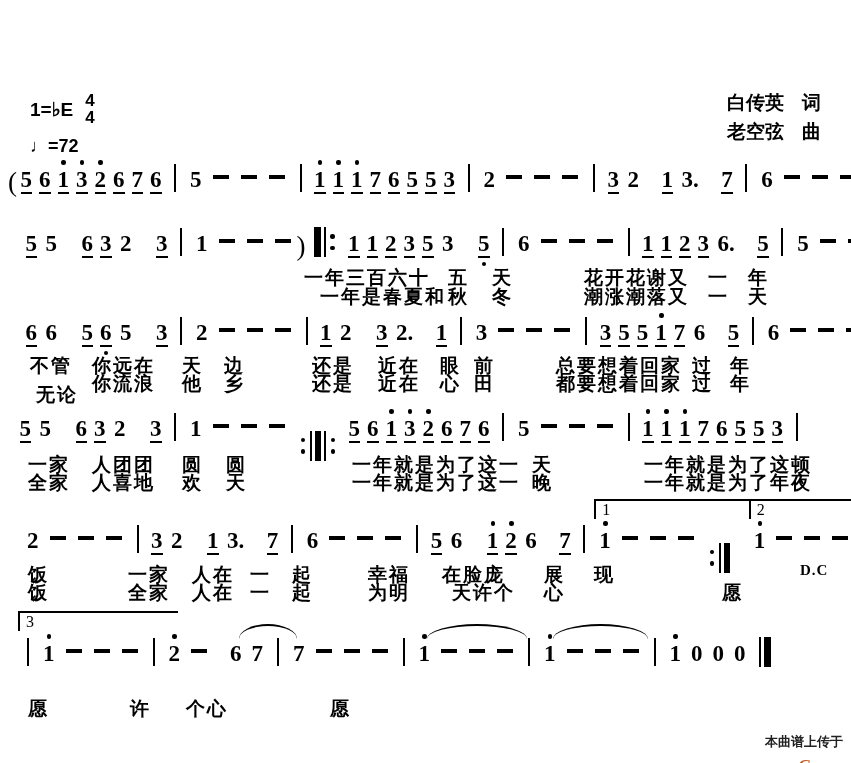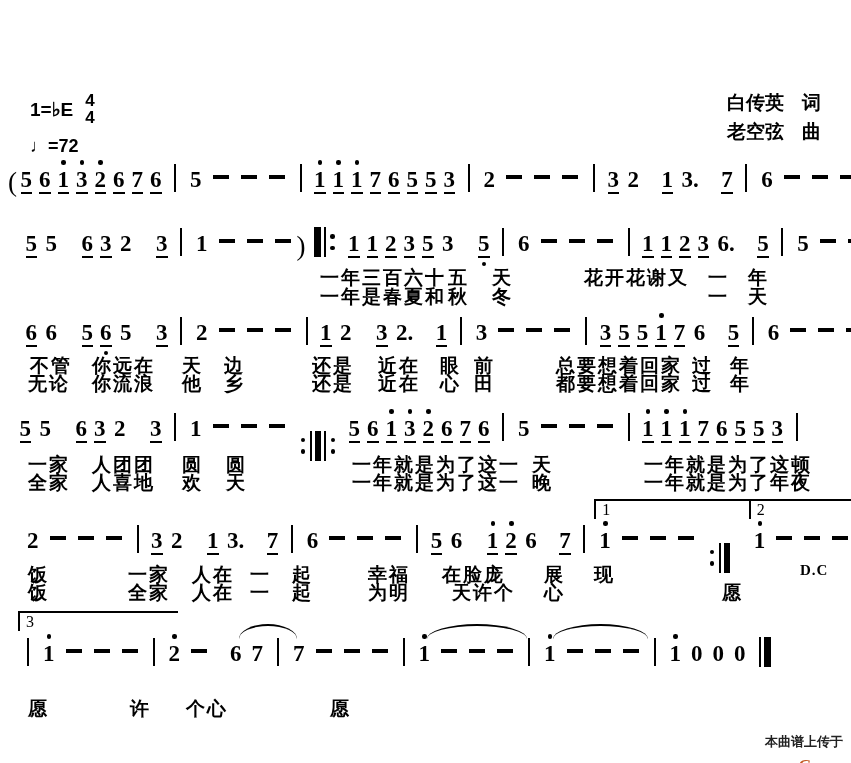--- a/index.html
+++ b/index.html
@@ -86,52 +86,53 @@
       <div class="system" style="top: 227px;">
         <div class="notes" style="padding-left: 22px;"><span class="note u">5</span><span class="note">5</span><span class="sp" style="width: 16px;"></span><span class="note u">6</span><span class="note u">3</span><span class="note">2</span><span class="sp" style="width: 16px;"></span><span class="note u">3</span><span class="bar"></span><span class="note">1</span><span class="dash"></span><span class="dash"></span><span class="dash"></span><span class="paren">)</span><span class="rptgroup">
             <span class="b6"></span>
             <span class="b2"></span>
             <span class="rd">
               <i></i>
               <i></i>
             </span>
           </span><span class="note u">1</span><span class="note u">1</span><span class="note u">2</span><span class="note u">3</span><span class="note u">5</span><span class="note">3</span><span class="sp" style="width: 16px;"></span><span class="note u">5<i class="db"></i></span><span class="bar"></span><span class="note">6</span><span class="dash"></span><span class="dash"></span><span class="dash"></span><span class="bar"></span><span class="note u">1</span><span class="note u">1</span><span class="note u">2</span><span class="note u">3</span><span class="note">6.</span><span class="sp" style="width: 14px;"></span><span class="note u">5</span><span class="bar"></span><span class="note">5</span><span class="dash"></span><span class="dash"></span></div>
         <div class="lyr" style="top: 38px;">
-          <span class="lseg" style="left: 320px;">一年三百六十</span>
+          <span class="lseg" style="left: 304px;">一年三百六十</span>
           <span class="lseg" style="left: 448px;">五</span>
           <span class="lseg" style="left: 492px;">天</span>
           <span class="lseg" style="left: 584px;">花开花谢又</span>
           <span class="lseg" style="left: 708px;">一</span>
           <span class="lseg" style="left: 748px;">年</span>
         </div>
         <div class="lyr" style="top: 57px;">
           <span class="lseg" style="left: 320px;">一年是春夏和</span>
           <span class="lseg" style="left: 448px;">秋</span>
           <span class="lseg" style="left: 492px;">冬</span>
+          <span class="lseg" style="left: 584px;">潮涨潮落又</span>
           <span class="lseg" style="left: 708px;">一</span>
           <span class="lseg" style="left: 748px;">天</span>
         </div>
       </div>
       <div class="system" style="top: 317px;">
         <div class="notes" style="padding-left: 22px;"><span class="note u">6</span><span class="note">6</span><span class="sp" style="width: 16px;"></span><span class="note u">5</span><span class="note u">6<i class="db"></i></span><span class="note">5</span><span class="sp" style="width: 16px;"></span><span class="note u">3</span><span class="bar"></span><span class="note">2</span><span class="dash"></span><span class="dash"></span><span class="dash"></span><span class="bar"></span><span class="note u">1</span><span class="note">2</span><span class="sp" style="width: 16px;"></span><span class="note u">3</span><span class="note">2.</span><span class="sp" style="width: 14px;"></span><span class="note u">1</span><span class="bar"></span><span class="note">3</span><span class="dash"></span><span class="dash"></span><span class="dash"></span><span class="bar"></span><span class="note u">3</span><span class="note u">5</span><span class="note u">5</span><span class="note u">1<i class="da"></i></span><span class="note u">7</span><span class="note">6</span><span class="sp" style="width: 14px;"></span><span class="note u">5</span><span class="bar"></span><span class="note">6</span><span class="dash"></span><span class="dash"></span><span class="dash"></span></div>
         <div class="lyr" style="top: 36px;">
           <span class="lseg" style="left: 30px;">不管</span>
           <span class="lseg" style="left: 92px;">你远在</span>
           <span class="lseg" style="left: 182px;">天</span>
           <span class="lseg" style="left: 224px;">边</span>
           <span class="lseg" style="left: 312px;">还是</span>
           <span class="lseg" style="left: 378px;">近在</span>
           <span class="lseg" style="left: 440px;">眼</span>
           <span class="lseg" style="left: 474px;">前</span>
           <span class="lseg" style="left: 556px;">总要想着回家</span>
           <span class="lseg" style="left: 692px;">过</span>
           <span class="lseg" style="left: 730px;">年</span>
         </div>
         <div class="lyr" style="top: 54px;">
-          <span class="lseg" style="left: 28px;">无论</span>
+          <span class="lseg" style="left: 36px; margin-top: 11px;">无论</span>
           <span class="lseg" style="left: 92px;">你流浪</span>
           <span class="lseg" style="left: 182px;">他</span>
           <span class="lseg" style="left: 224px;">乡</span>
           <span class="lseg" style="left: 312px;">还是</span>
           <span class="lseg" style="left: 378px;">近在</span>
           <span class="lseg" style="left: 440px;">心</span>
           <span class="lseg" style="left: 474px;">田</span>
           <span class="lseg" style="left: 556px;">都要想着回家</span>
           <span class="lseg" style="left: 692px;">过</span>
           <span class="lseg" style="left: 730px;">年</span>

